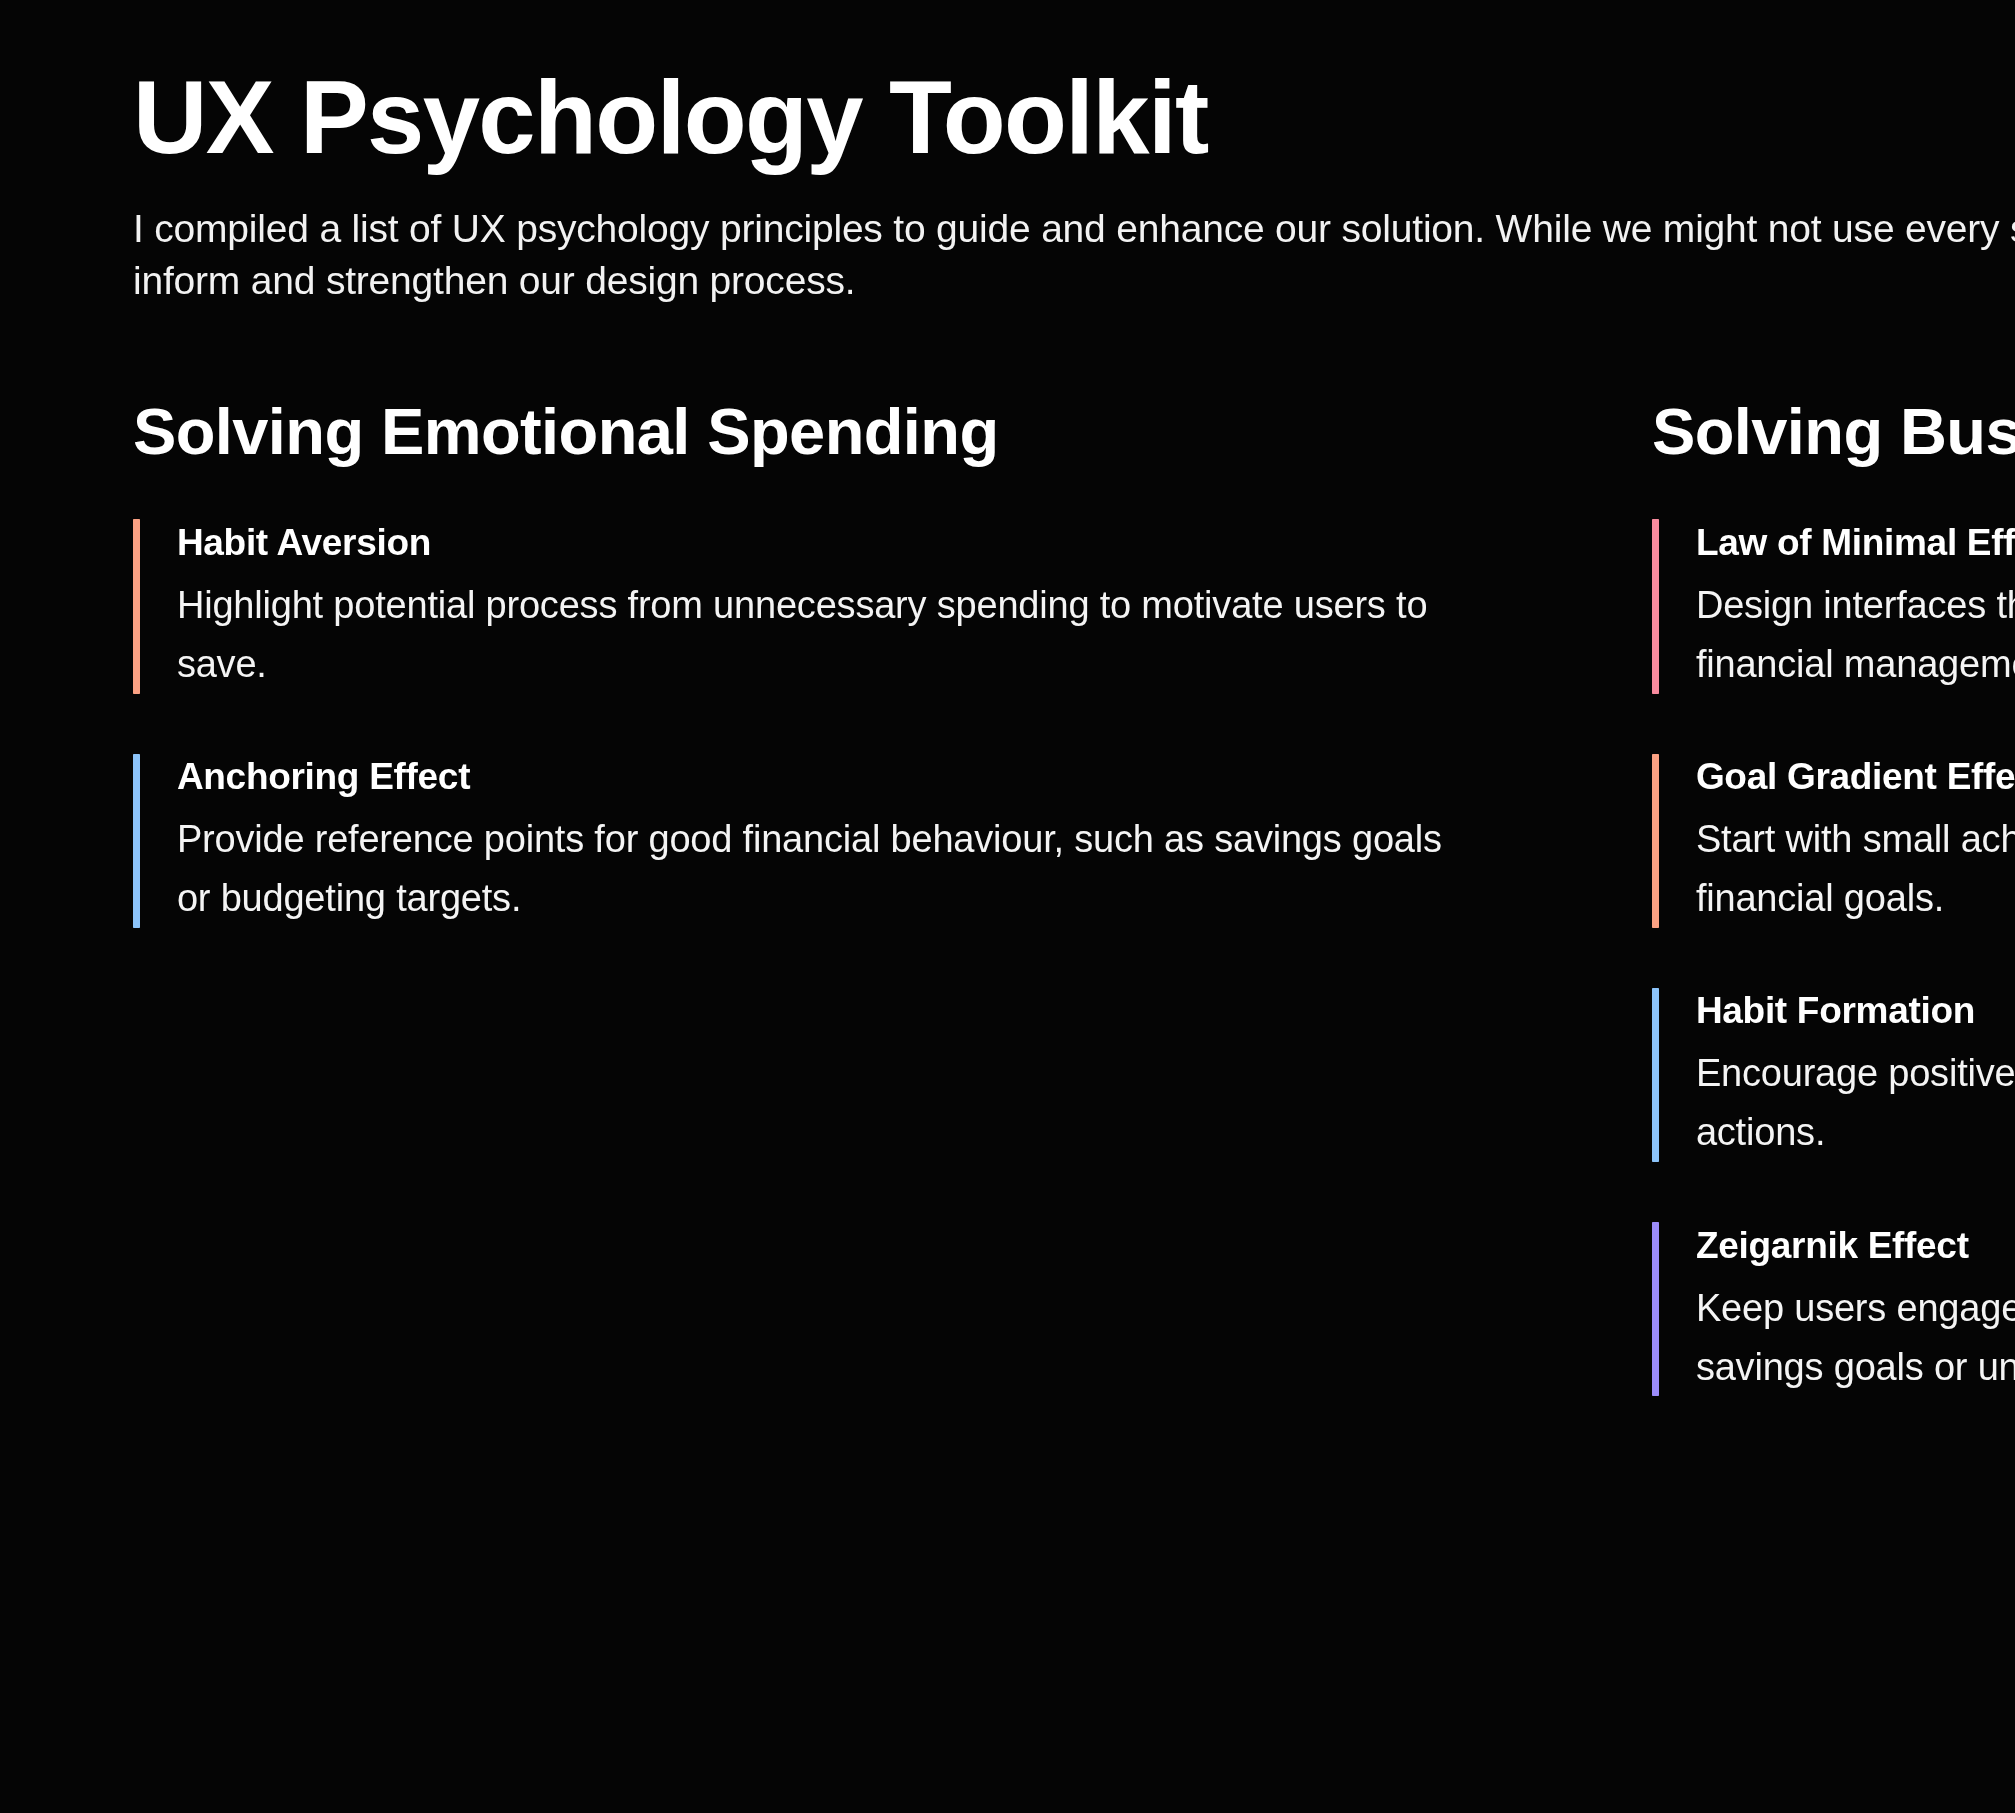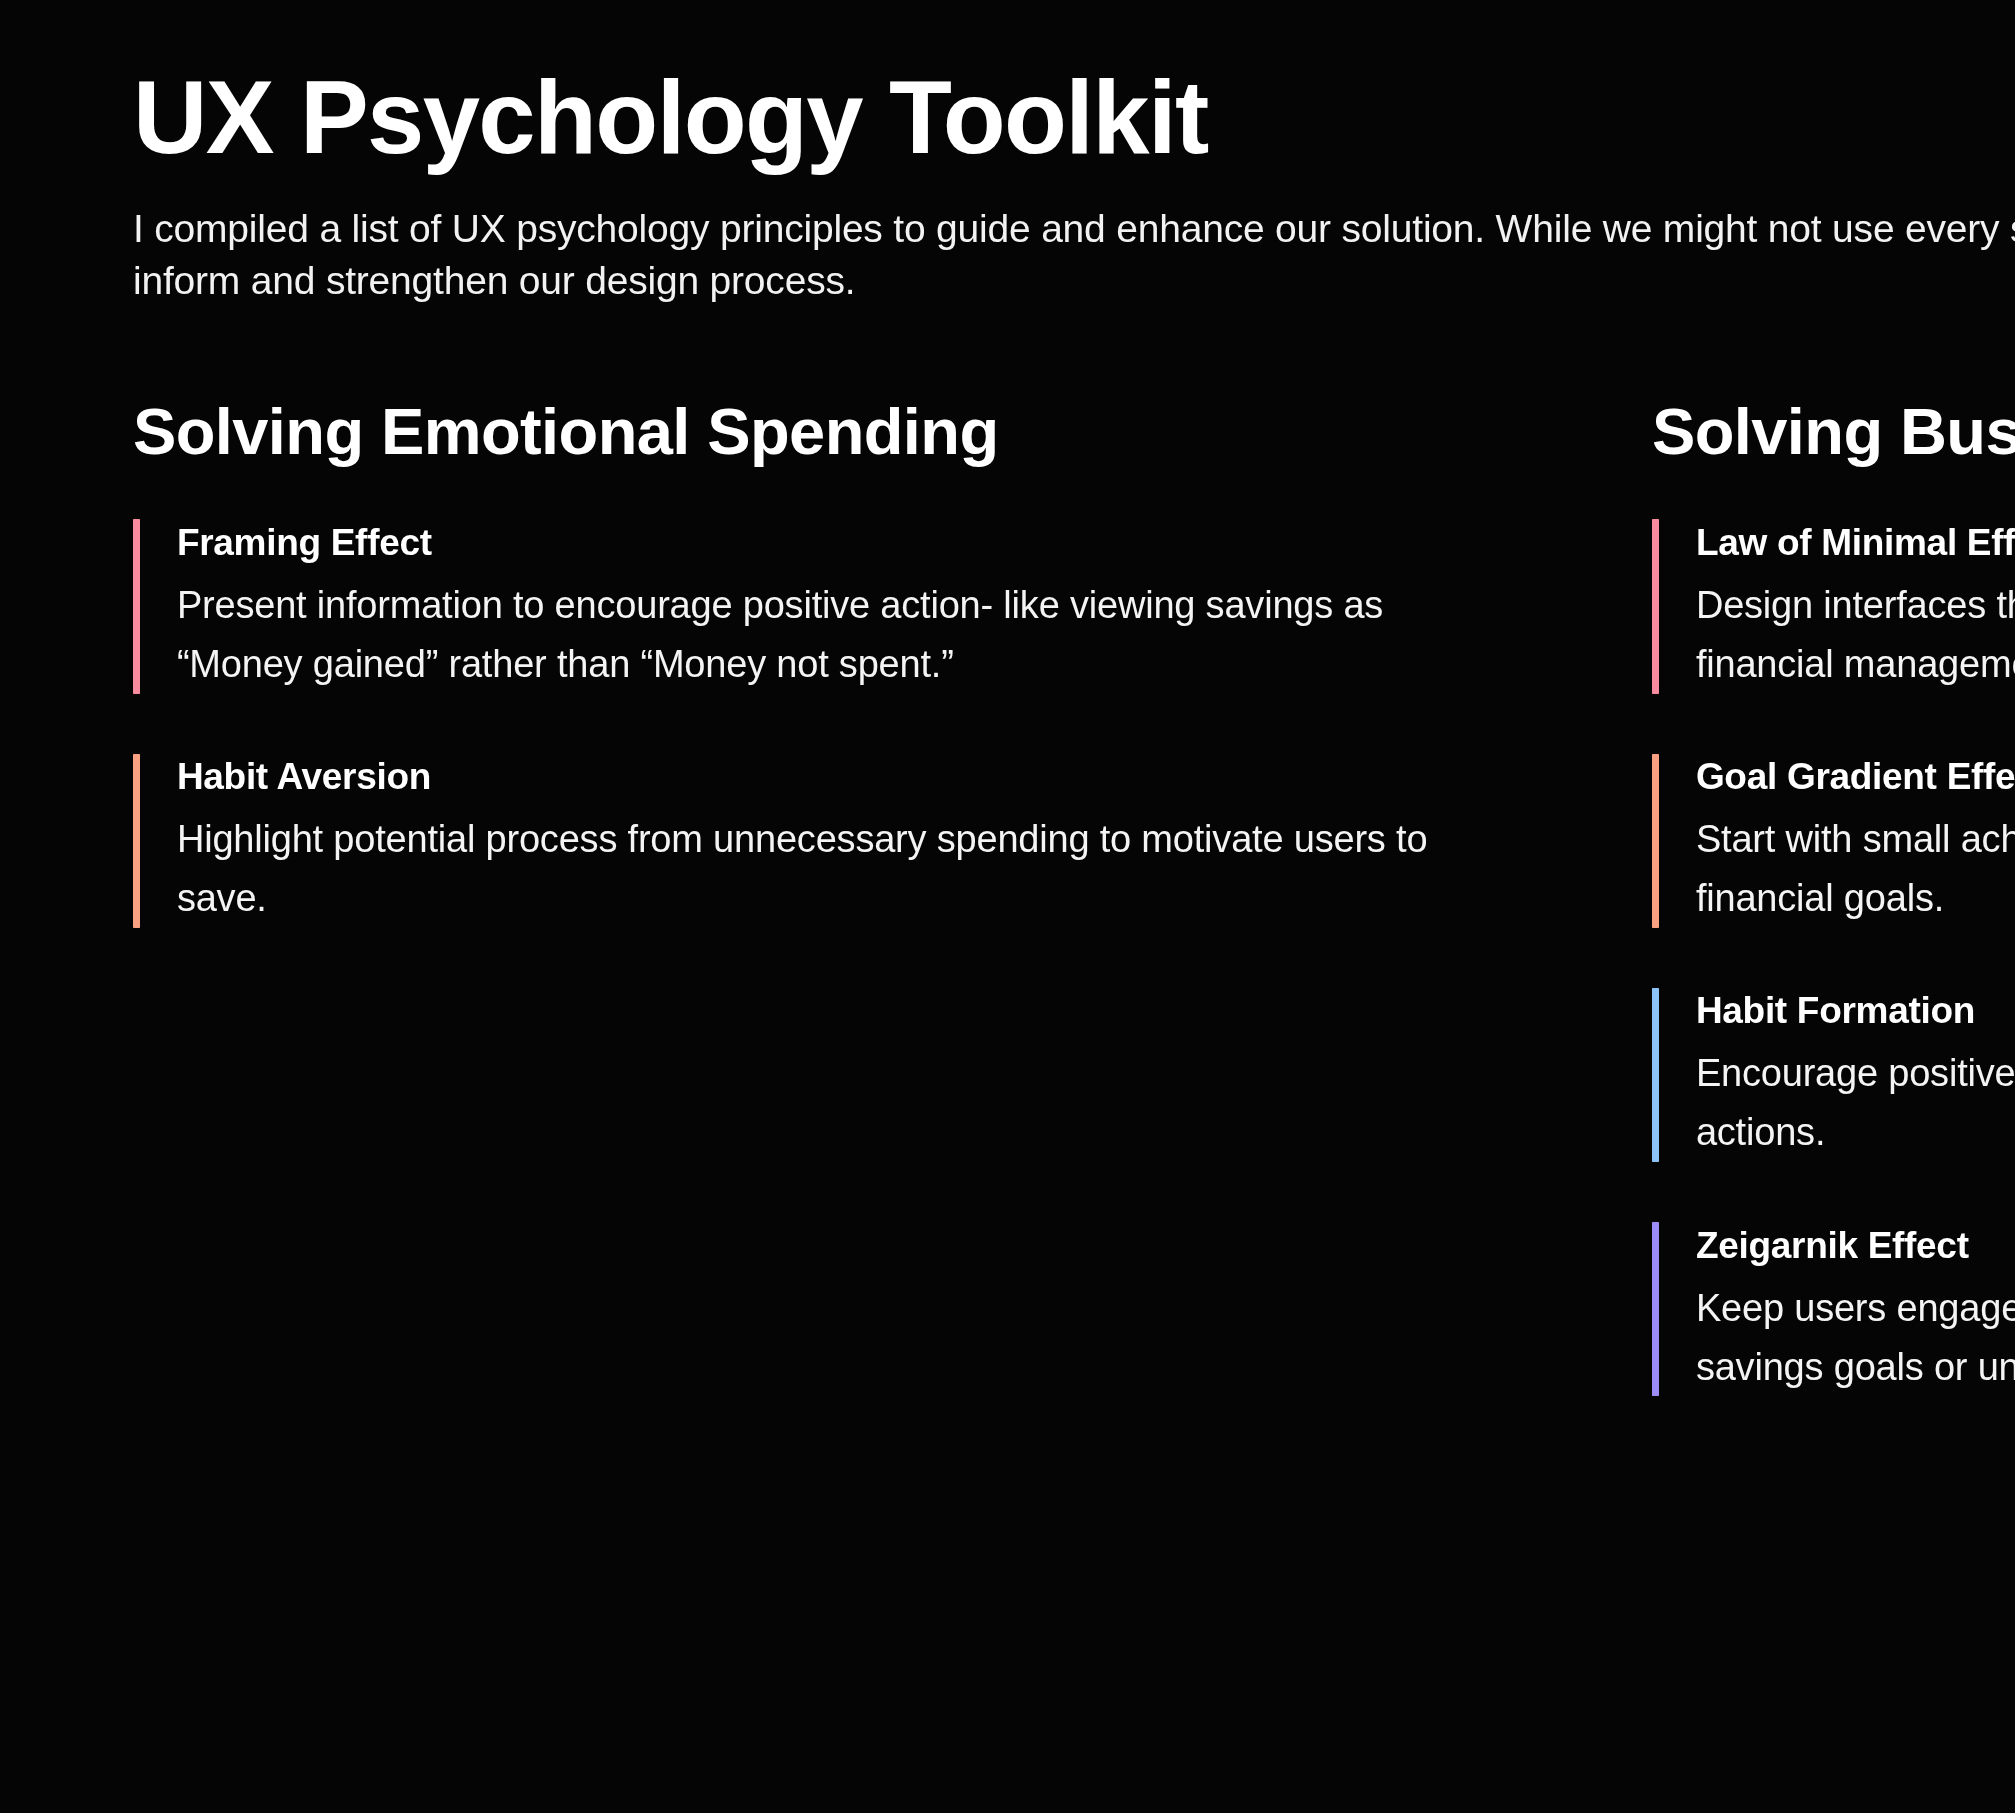--- a/index.html
+++ b/index.html
@@ -123,36 +123,36 @@
 
   <p class="page-subtitle">I compiled a list of UX psychology principles to guide and enhance our solution. While we might not use every single one, this toolbox serves as a valuable resource to inform and strengthen our design process.</p>
 
   <div class="columns">
 
     <section class="column">
       <h2 class="column-heading">Solving Emotional Spending</h2>
 
       <div class="card-list">
 
-        <article class="card">
-          <span class="accent-bar" style="background: rgb(249, 139, 158);"></span>
-          <div class="card-body">
-            <h3 class="card-title">Framing Effect</h3>
-            <p class="card-desc">Present information to encourage positive action- like viewing savings as “Money gained” rather than “Money not spent.”</p>
-          </div>
-        </article>
 
         <article class="card">
           <span class="accent-bar" style="background: rgb(251, 161, 131);"></span>
           <div class="card-body">
             <h3 class="card-title">Habit Aversion</h3>
             <p class="card-desc">Highlight potential process from unnecessary spending to motivate users to save.</p>
           </div>
         </article>
 
+        <article class="card">
+          <span class="accent-bar" style="background: rgb(140, 196, 250);"></span>
+          <div class="card-body">
+            <h3 class="card-title">Anchoring Effect</h3>
+            <p class="card-desc">Provide reference points for good financial behaviour, such as savings goals or budgeting targets.</p>
+          </div>
+        </article>
 
 
       </div>
     </section>
 
     <section class="column">
       <h2 class="column-heading">Solving Busy Lifestyle &amp; Procrastination</h2>
 
       <div class="card-list">
 

